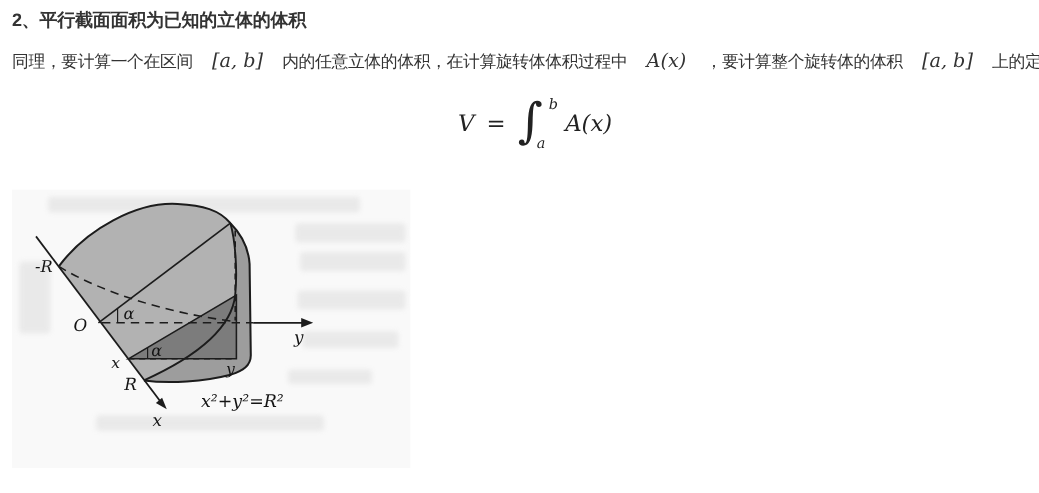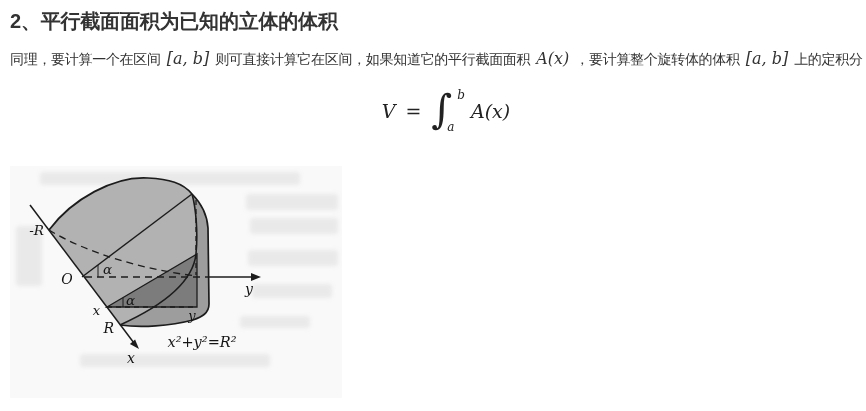--- a/index.html
+++ b/index.html
@@ -1,23 +1,23 @@
 <!DOCTYPE html>
 <html><head>
 <meta charset="utf-8">
 <style>
   html,body{margin:0;padding:0;background:#fff;}
   body{width:866px;height:411px;overflow:hidden;
        font-family:"Liberation Sans","DejaVu Sans",sans-serif;color:#333;}
   .doc{padding:8px 10px 0 10px;}
-  .heading{font-size:20px;font-weight:bold;letter-spacing:-0.2px;margin:0 0 9px 0;color:#333;}
+  .heading{font-size:15px;font-weight:bold;letter-spacing:-0.2px;margin:0 0 9px 0;color:#333;}
   .para{font-size:14px;line-height:26px;letter-spacing:-0.3px;margin:0;white-space:nowrap;color:#333;}
   .para2{line-height:30px;}
   .imath{font-family:"DejaVu Serif","Liberation Serif",serif;font-style:italic;
-         font-size:16px;letter-spacing:0;padding:0 6px;}
+         font-size:16px;letter-spacing:0;padding:0 16px;}
   
   .formula-row{margin-top:12px;height:50px;display:flex;justify-content:center;
                align-items:center;padding-left:26px;}
   .formula{display:inline-flex;align-items:center;
            font-family:"DejaVu Serif","Liberation Serif",serif;font-size:19px;color:#222;}
   .f-var{font-style:italic;}
   .f-eq{margin:0 10px;font-style:normal;}
   .int-wrap{display:inline-flex;align-items:center;margin-right:6px;}
   .int-glyph{font-size:40px;font-style:normal;line-height:44px;transform:translateY(-2px);}
   .int-limits{display:inline-flex;flex-direction:column;justify-content:space-between;
@@ -32,21 +32,21 @@
   .fig-label{font-family:"DejaVu Serif","Liberation Serif",serif;font-style:italic;fill:#141414;}
 </style>
 </head>
 <body>
 
 <div class="doc">
 
   <h2 class="heading">2、平行截面面积为已知的立体的体积</h2>
 
 
-  <p class="para para2"><span>同理，要计算一个在区间</span><span class="imath">[a, b]</span><span>则可直接计算它在区间，如果知道它的平行截面面积</span><span class="imath">A(x)</span><span>，要计算整个旋转体的体积</span><span class="imath">[a, b]</span><span>上的定积分：</span></p>
+  <p class="para para2"><span>同理，要计算一个在区间</span><span class="imath">[a, b]</span><span>内的任意立体的体积，在计算旋转体体积过程中</span><span class="imath">A(x)</span><span>，要计算整个旋转体的体积</span><span class="imath">[a, b]</span><span>上的定积分：</span></p>
 
   <div class="formula-row">
     <span class="formula">
       <span class="f-var">V</span>
       <span class="f-eq">=</span>
       <span class="int-wrap">
         <span class="int-glyph">∫</span>
         <span class="int-limits">
           <span class="lim-upper">b</span>
           <span class="lim-lower">a</span>

